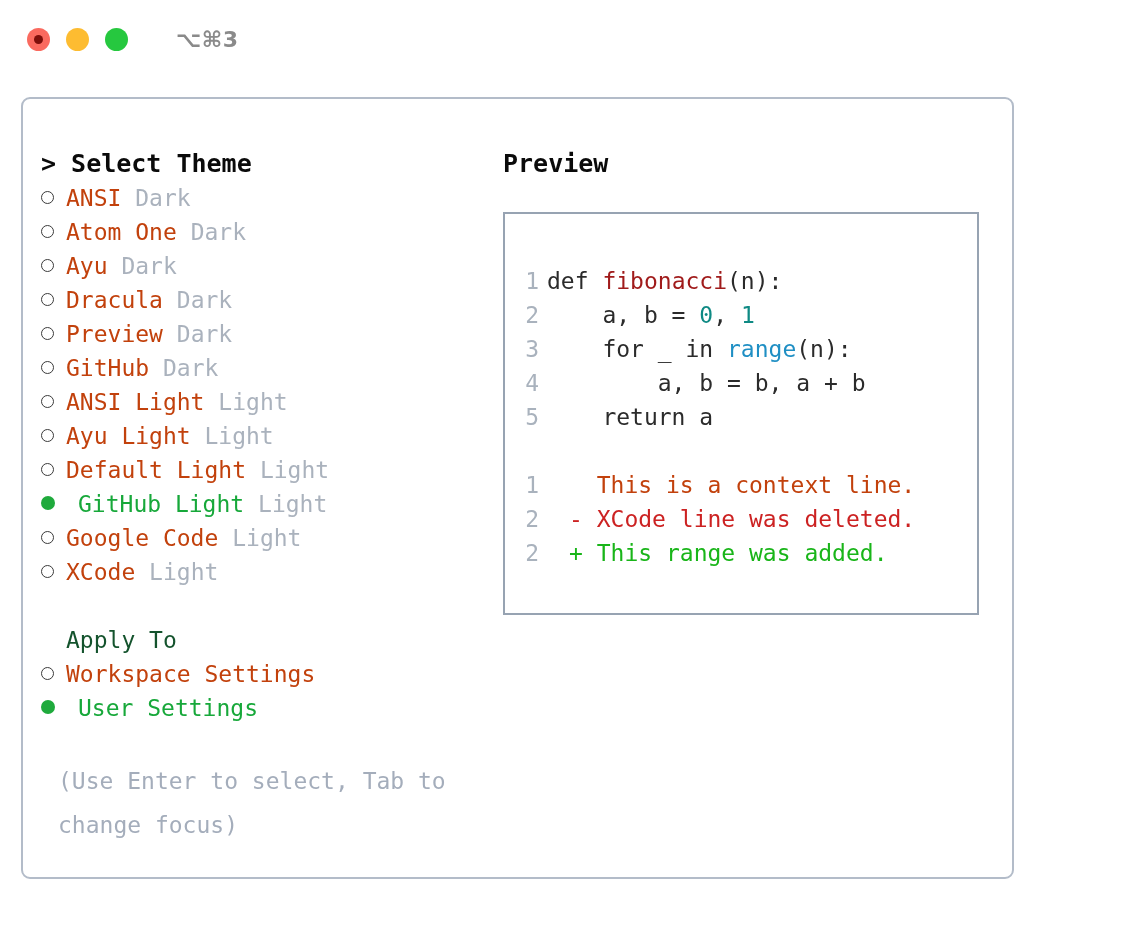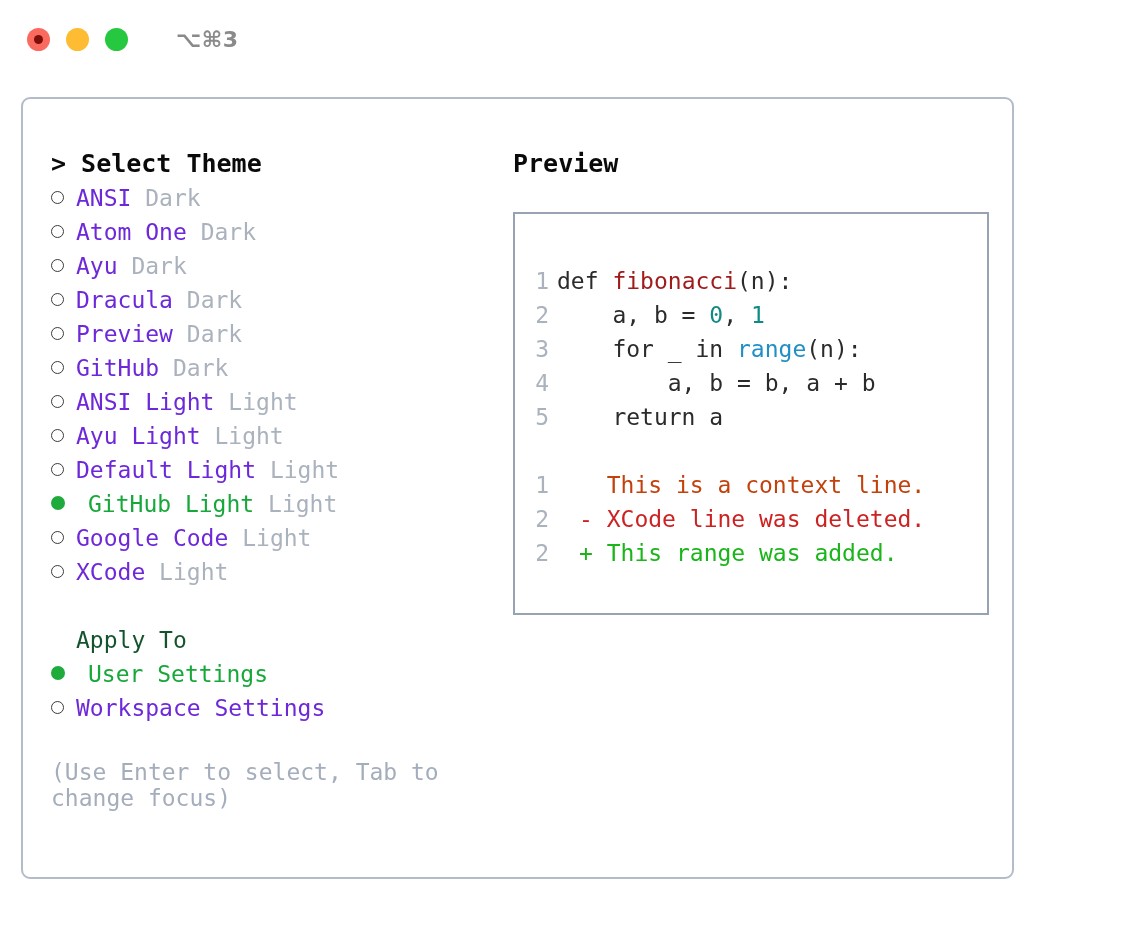--- a/index.html
+++ b/index.html
@@ -80,21 +80,21 @@
     width: 993px;
     height: 782px;
     box-sizing: border-box;
     border: 2px solid #b3bcc9;
     border-radius: 9px;
     background: #ffffff;
   }
 
   .columns {
     position: absolute;
-    left: 12px;
+    left: 2px;
     top: 0;
     width: 100%;
     height: 100%;
     text-decoration: underline;
   }
 
   
   .left-col {
     position: absolute;
     left: 16px;
@@ -134,41 +134,42 @@
     box-sizing: border-box;
     display: block;
   }
   .dot-filled {
     width: 14px;
     height: 14px;
     border-radius: 50%;
     background: #1faa3c;
     display: block;
   }
-  .opt-name { color: #6d28d9; }
+  .opt-name { color: #c2410c; }
   .opt-name.selected { color: #17a83a; margin-left: 12px; }
   .opt-kind { color: #aab2bd; }
 
   .section-gap { height: 34px; }
 
   .apply-label {
     font-size: 23px;
     line-height: 34px;
     color: #14532d;
     padding-left: 25px;
     white-space: pre;
   }
 
   .hint {
     margin-top: 34px;
     font-size: 23px;
-    line-height: 26px;
+    line-height: 44px;
     color: #a4adbb;
     width: 410px;
     word-spacing: 0px;
+    margin-left: 17px;
   }
 
   
   .right-col {
     position: absolute;
     left: 478px;
     top: 48px;
     width: 500px;
   }
   .preview-title {
@@ -243,22 +244,22 @@
             <div class="opt-row"><span class="bullet"><span class="dot-hollow"></span></span><span class="opt-name">Default Light</span><span class="opt-kind"> </span><span class="opt-kind">Light</span></div>
             <div class="opt-row"><span class="bullet"><span class="dot-filled"></span></span><span class="opt-name selected">GitHub Light</span><span class="opt-kind"> </span><span class="opt-kind">Light</span></div>
             <div class="opt-row"><span class="bullet"><span class="dot-hollow"></span></span><span class="opt-name">Google Code</span><span class="opt-kind"> </span><span class="opt-kind">Light</span></div>
             <div class="opt-row"><span class="bullet"><span class="dot-hollow"></span></span><span class="opt-name">XCode</span><span class="opt-kind"> </span><span class="opt-kind">Light</span></div>
           </div>
 
         <div class="section-gap"></div>
 
         <div class="apply-label">Apply To</div>
         <div id="apply-list">
+            <div class="opt-row"><span class="bullet"><span class="dot-hollow"></span></span><span class="opt-name">Workspace Settings</span></div>
             <div class="opt-row"><span class="bullet"><span class="dot-filled"></span></span><span class="opt-name selected">User Settings</span></div>
-            <div class="opt-row"><span class="bullet"><span class="dot-hollow"></span></span><span class="opt-name">Workspace Settings</span></div>
           </div>
 
         <div class="hint">(Use Enter to select, Tab to change focus)</div>
       </div>
 
       <div class="right-col">
         <div class="preview-title">Preview</div>
         <div class="preview-box">
           <div id="code-block">
               <div class="code-line"><span class="ln">1</span><span><span class="code-txt">def </span><span class="tok-fn">fibonacci</span><span class="code-txt">(n):</span></span></div>

